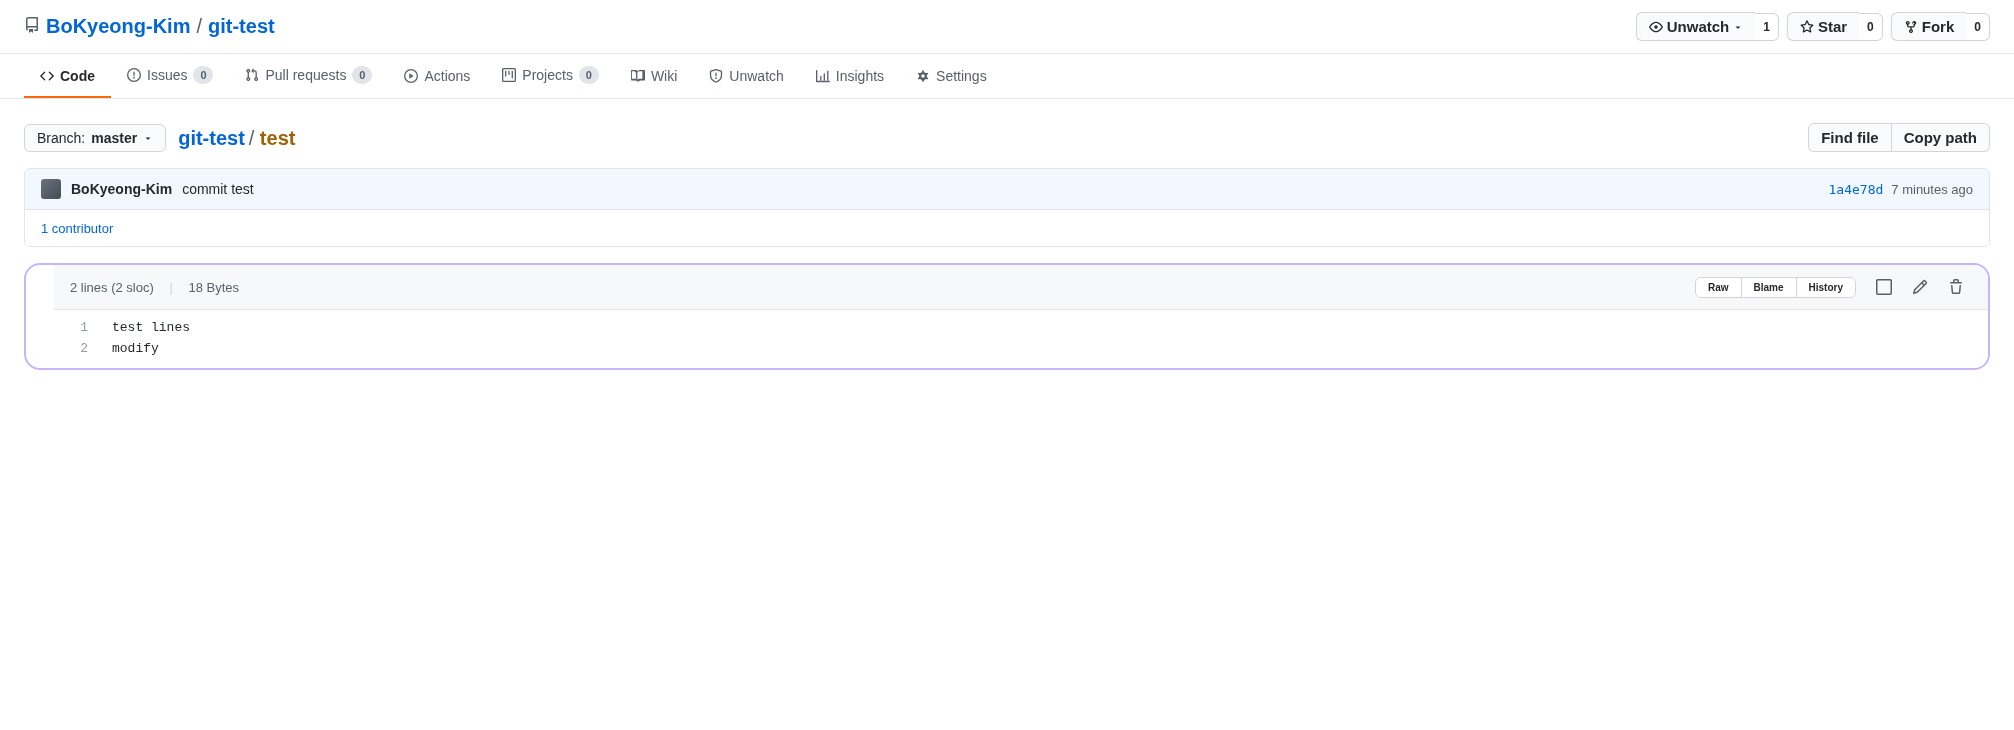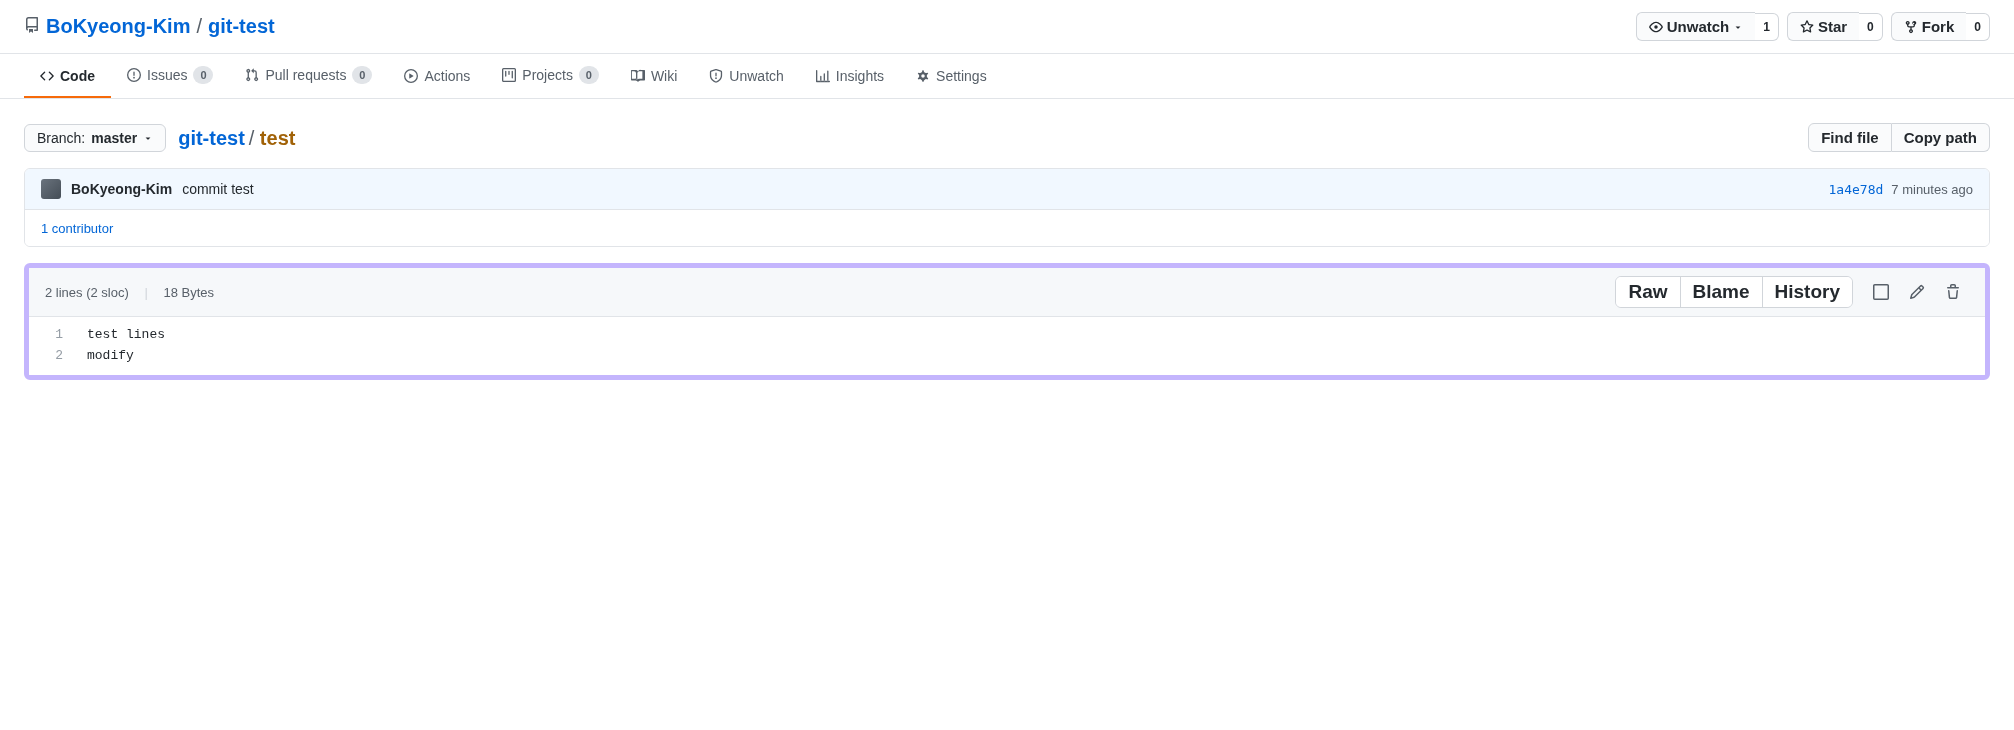--- a/index.html
+++ b/index.html
@@ -215,23 +215,24 @@
     .commit-footer {
       padding: 10px 16px;
       background: #fff;
     }
     .contributor-link {
       color: #0366d6;
       cursor: pointer;
       font-size: 13px;
     }
     .file-box {
-      border: 5px solid #c4b5fd;
-      border-radius: 6px;
+      border: 2px solid #c4b5fd;
+      border-radius: 16px;
       overflow: hidden;
+      padding-left: 28px;
     }
     .file-header {
       display: flex;
       align-items: center;
       justify-content: space-between;
       padding: 8px 16px;
       background: #f6f8fa;
       border-bottom: 1px solid #e1e4e8;
     }
     .file-meta {
@@ -249,21 +250,21 @@
     }
     .file-btn-group {
       display: flex;
       border: 1px solid #d1d5da;
       border-radius: 6px;
       overflow: hidden;
       margin-right: 8px;
     }
     .file-btn {
       padding: 4px 12px;
-      font-size: 19px;
+      font-size: 10px;
       font-weight: 600;
       background: #fff;
       border: none;
       border-right: 1px solid #d1d5da;
       cursor: pointer;
       color: #24292e;
     }
     .file-btn:last-child { border-right: none; }
     .icon-btn {
       display: inline-flex;

